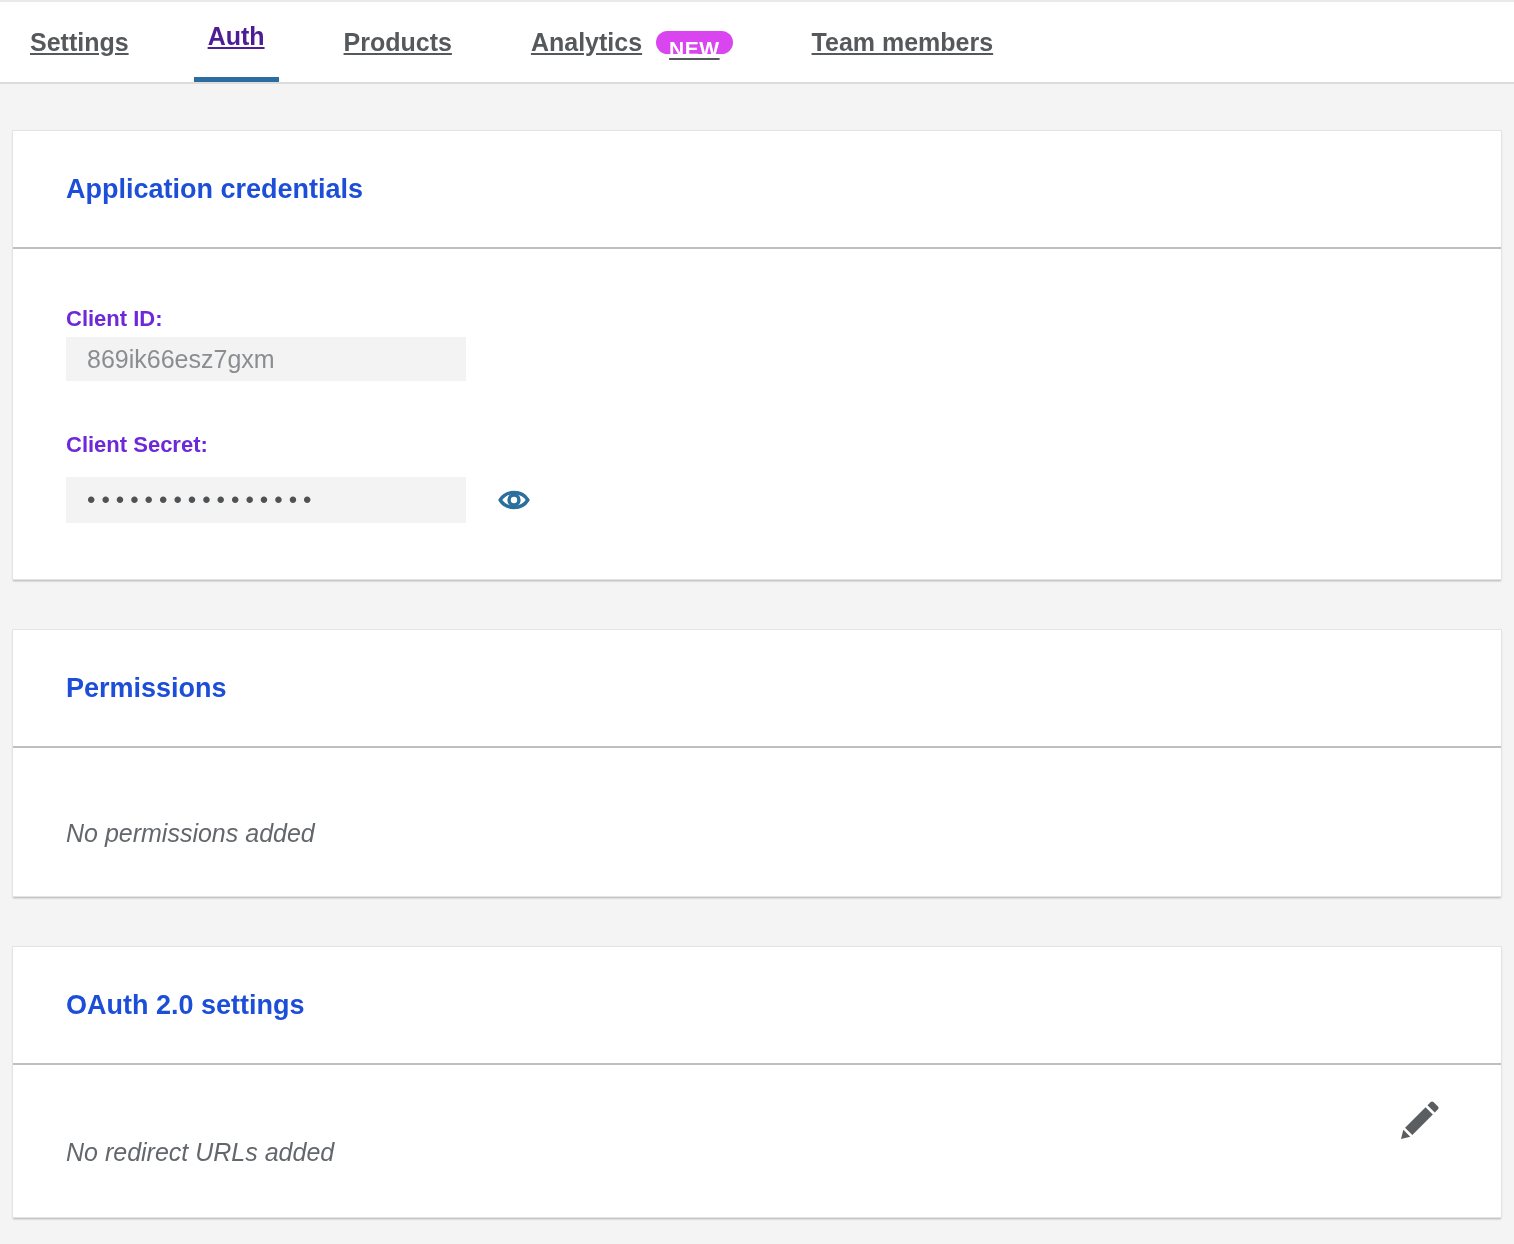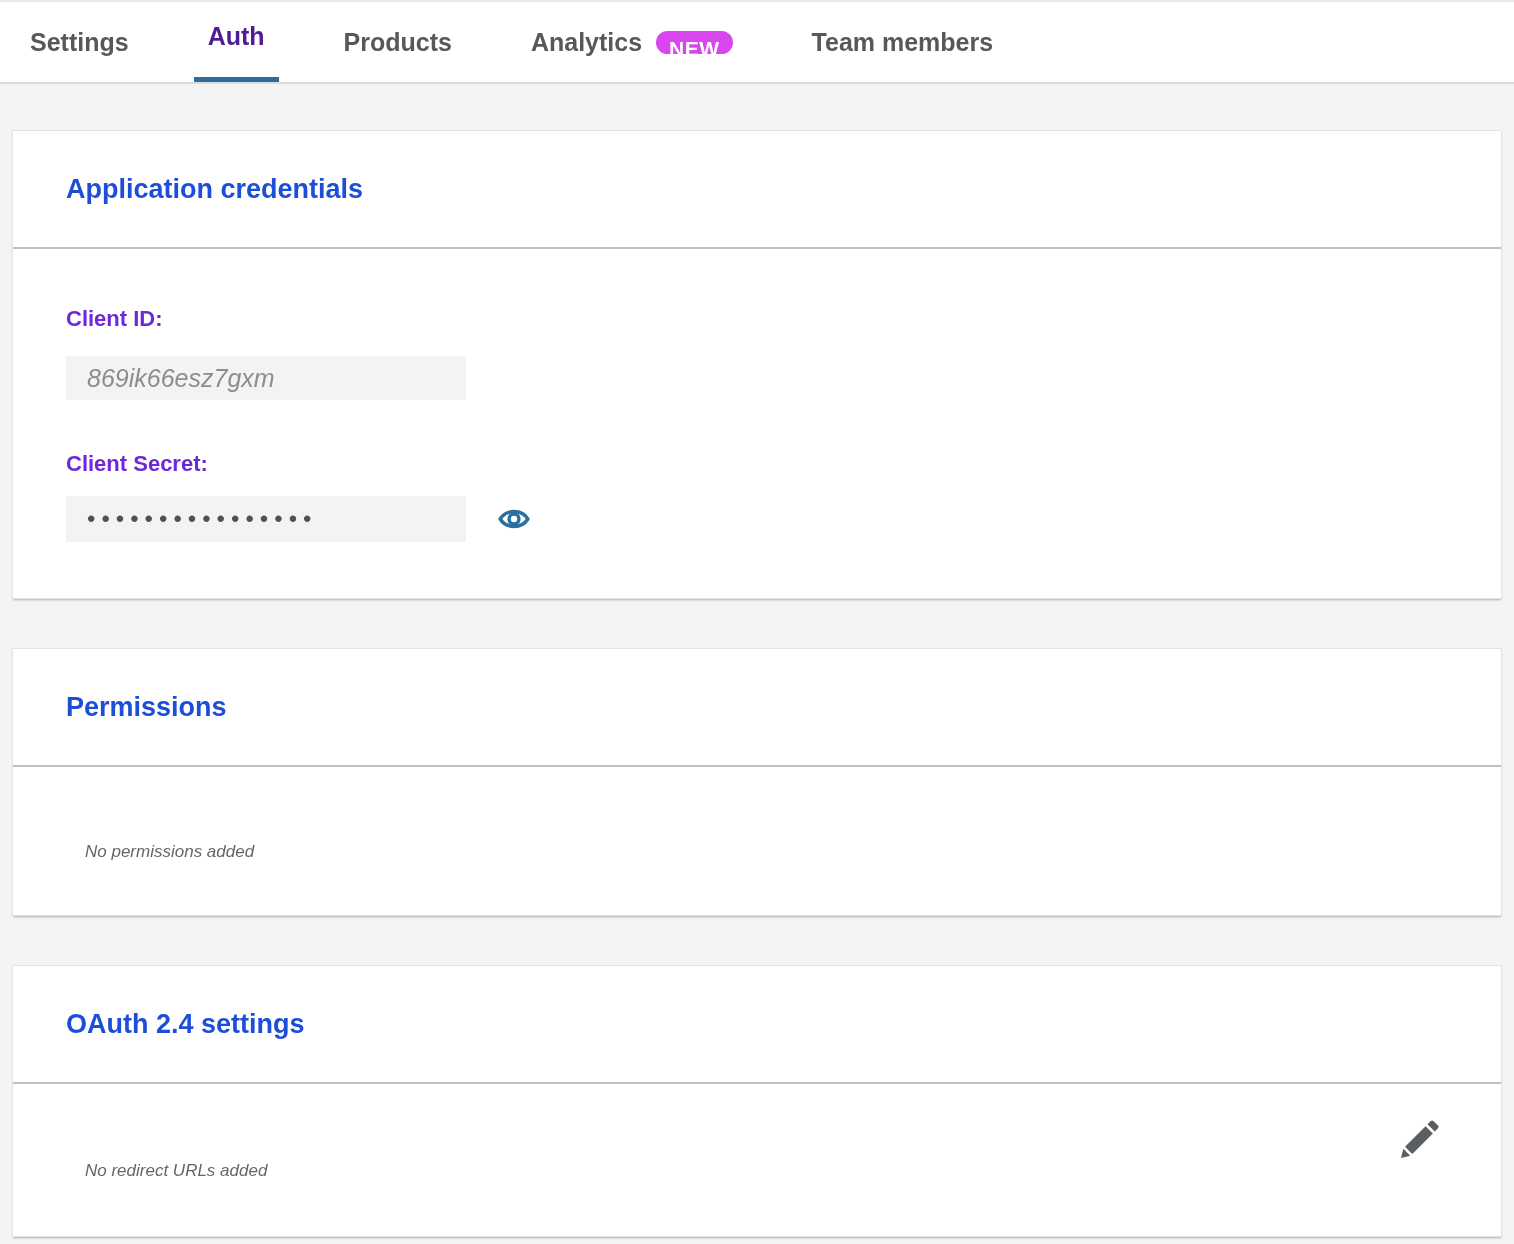--- a/index.html
+++ b/index.html
@@ -24,20 +24,21 @@
   .tab {
     display: flex;
     align-items: center;
     padding: 12px 14px;
     margin-right: 51px;
     font-size: 25px;
     font-weight: 600;
     color: #56595c;
     cursor: pointer;
     white-space: nowrap;
+    text-decoration: underline;
   }
   .tab.active {
     color: #4c1d95;
     border-bottom: 5px solid #2b6da1;
     padding-top: 5px;
   }
   .badge {
     display: inline-block;
     margin-left: 14px;
     background: #d946ef;
@@ -88,21 +89,21 @@
     width: 400px;
     height: 44px;
     background: #f3f3f3;
     border: none;
     outline: none;
     padding: 0 0 0 21px;
     font-family: "Liberation Sans", sans-serif;
     font-size: 25px;
     color: #8b8e91;
   }
-  .client-id-input { margin-top: 23px; font-style: italic; }
+  .client-id-input { margin-top: 4px; }
   .secret-label { margin-top: 50px; }
   .secret-row {
     margin-top: 18px;
     display: flex;
     align-items: center;
   }
   .secret-input {
     height: 46px;
     font-size: 24px;
     color: #4f5255;
@@ -116,25 +117,24 @@
     width: 32px;
     height: 32px;
     cursor: pointer;
     display: flex;
     align-items: center;
     justify-content: center;
   }
   .eye-button svg { display: block; }
 
   .empty-text {
-    font-size: 17px;
+    font-size: 25px;
     line-height: 30px;
     font-style: italic;
     color: #63676b;
-    margin-left: 19px;
   }
   .card-3 .empty-text { margin-top: 16px; }
 
   .edit-button {
     position: absolute;
     top: 32px;
     right: 58px;
     background: none;
     border: none;
     padding: 0;
@@ -194,21 +194,21 @@
     <div class="card-header">
       <h2 class="card-title">Permissions</h2>
     </div>
     <div class="card-body">
       <p class="empty-text">No permissions added</p>
     </div>
   </section>
 
   <section class="card card-3">
     <div class="card-header">
-      <h2 class="card-title">OAuth 2.4 settings</h2>
+      <h2 class="card-title">OAuth 2.0 settings</h2>
     </div>
     <div class="card-body">
       <p class="empty-text">No redirect URLs added</p>
       <button class="edit-button">
         <span>
           <svg width="46" height="46" viewBox="0 0 24 24" fill="#5b5e61">
             <path d="M2.1 21.9 L3.3 17.1 L6.9 20.7 Z"></path>
             <path d="M4.2 16.0 L14.9 5.3 L18.7 9.1 L8.0 19.8 Z"></path>
             <path d="M15.9 4.3 L17.6 2.6 C18.0 2.2 18.6 2.2 19.0 2.6 L21.4 5.0 C21.8 5.4 21.8 6.0 21.4 6.4 L19.7 8.1 Z"></path>
           </svg>

